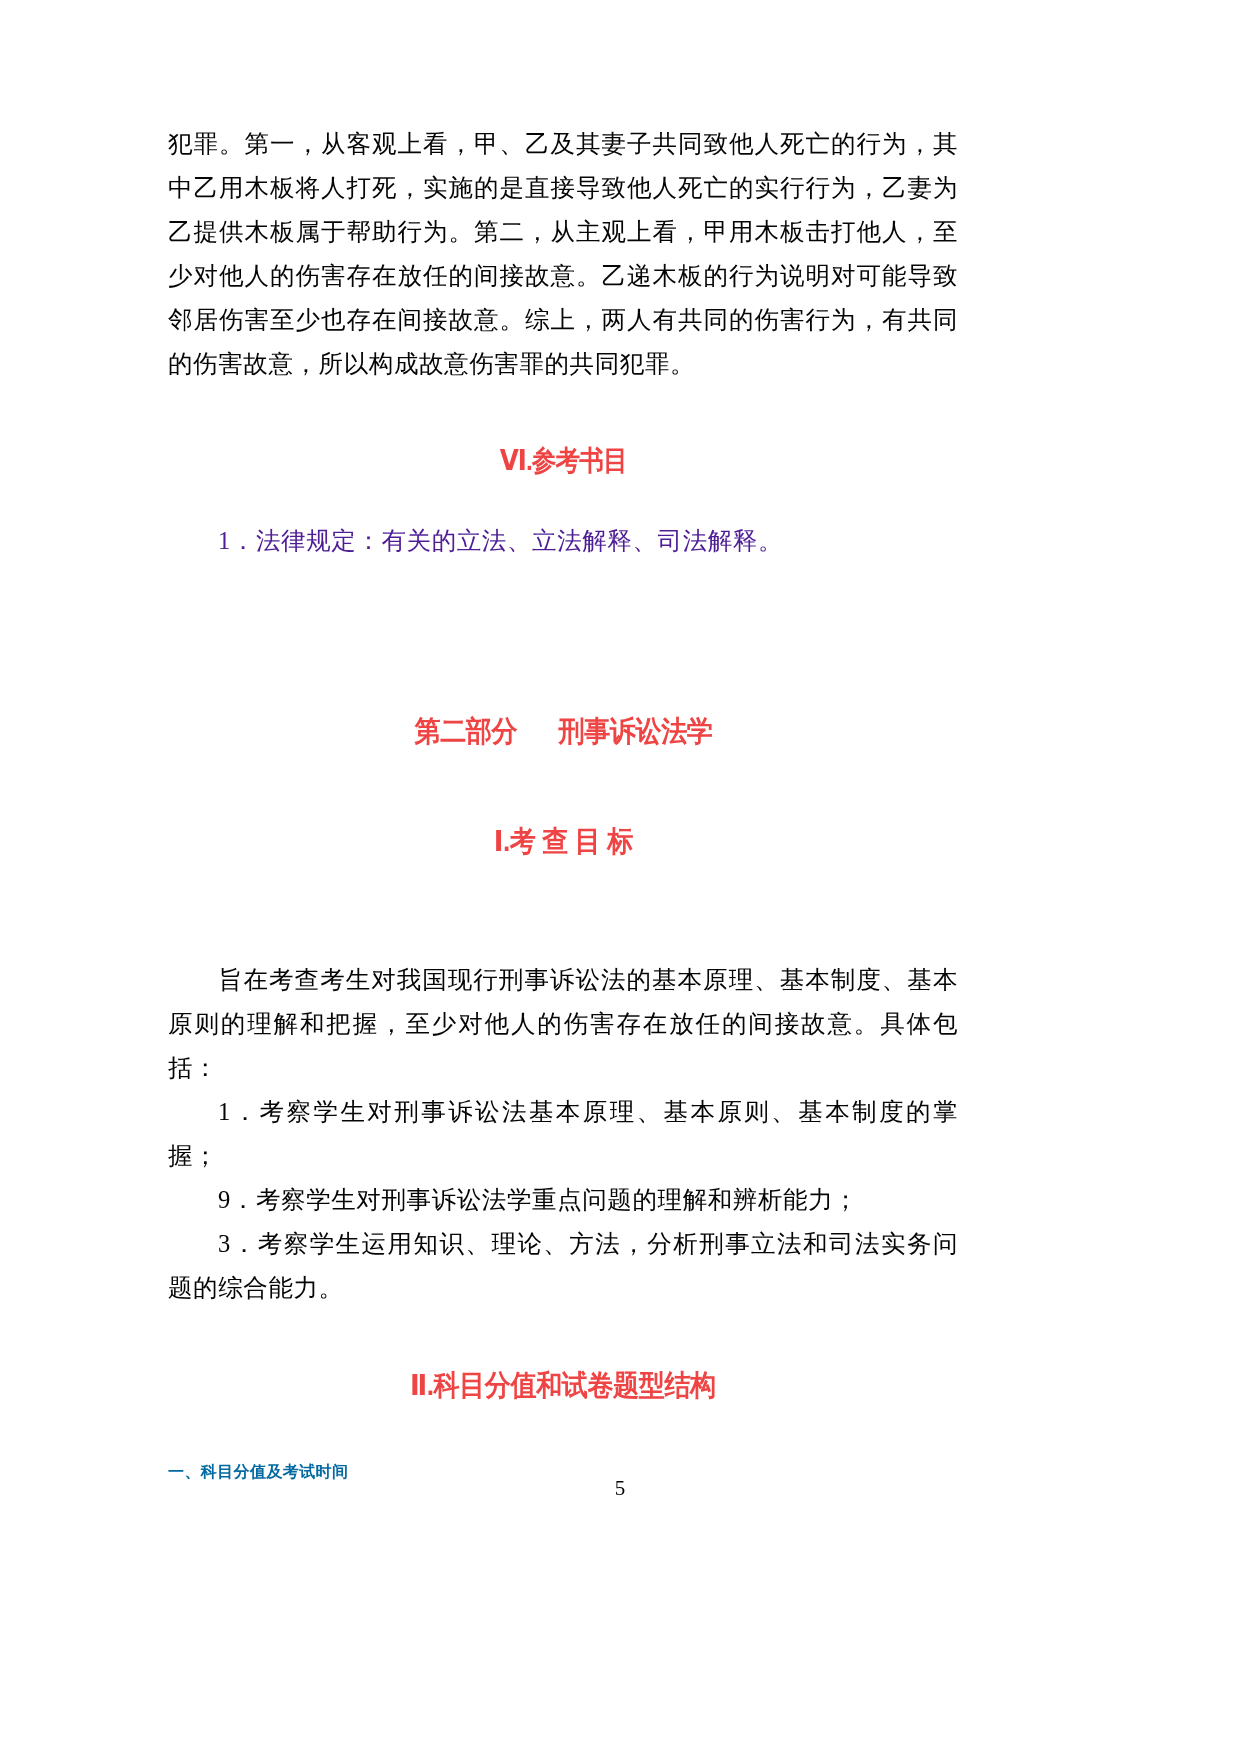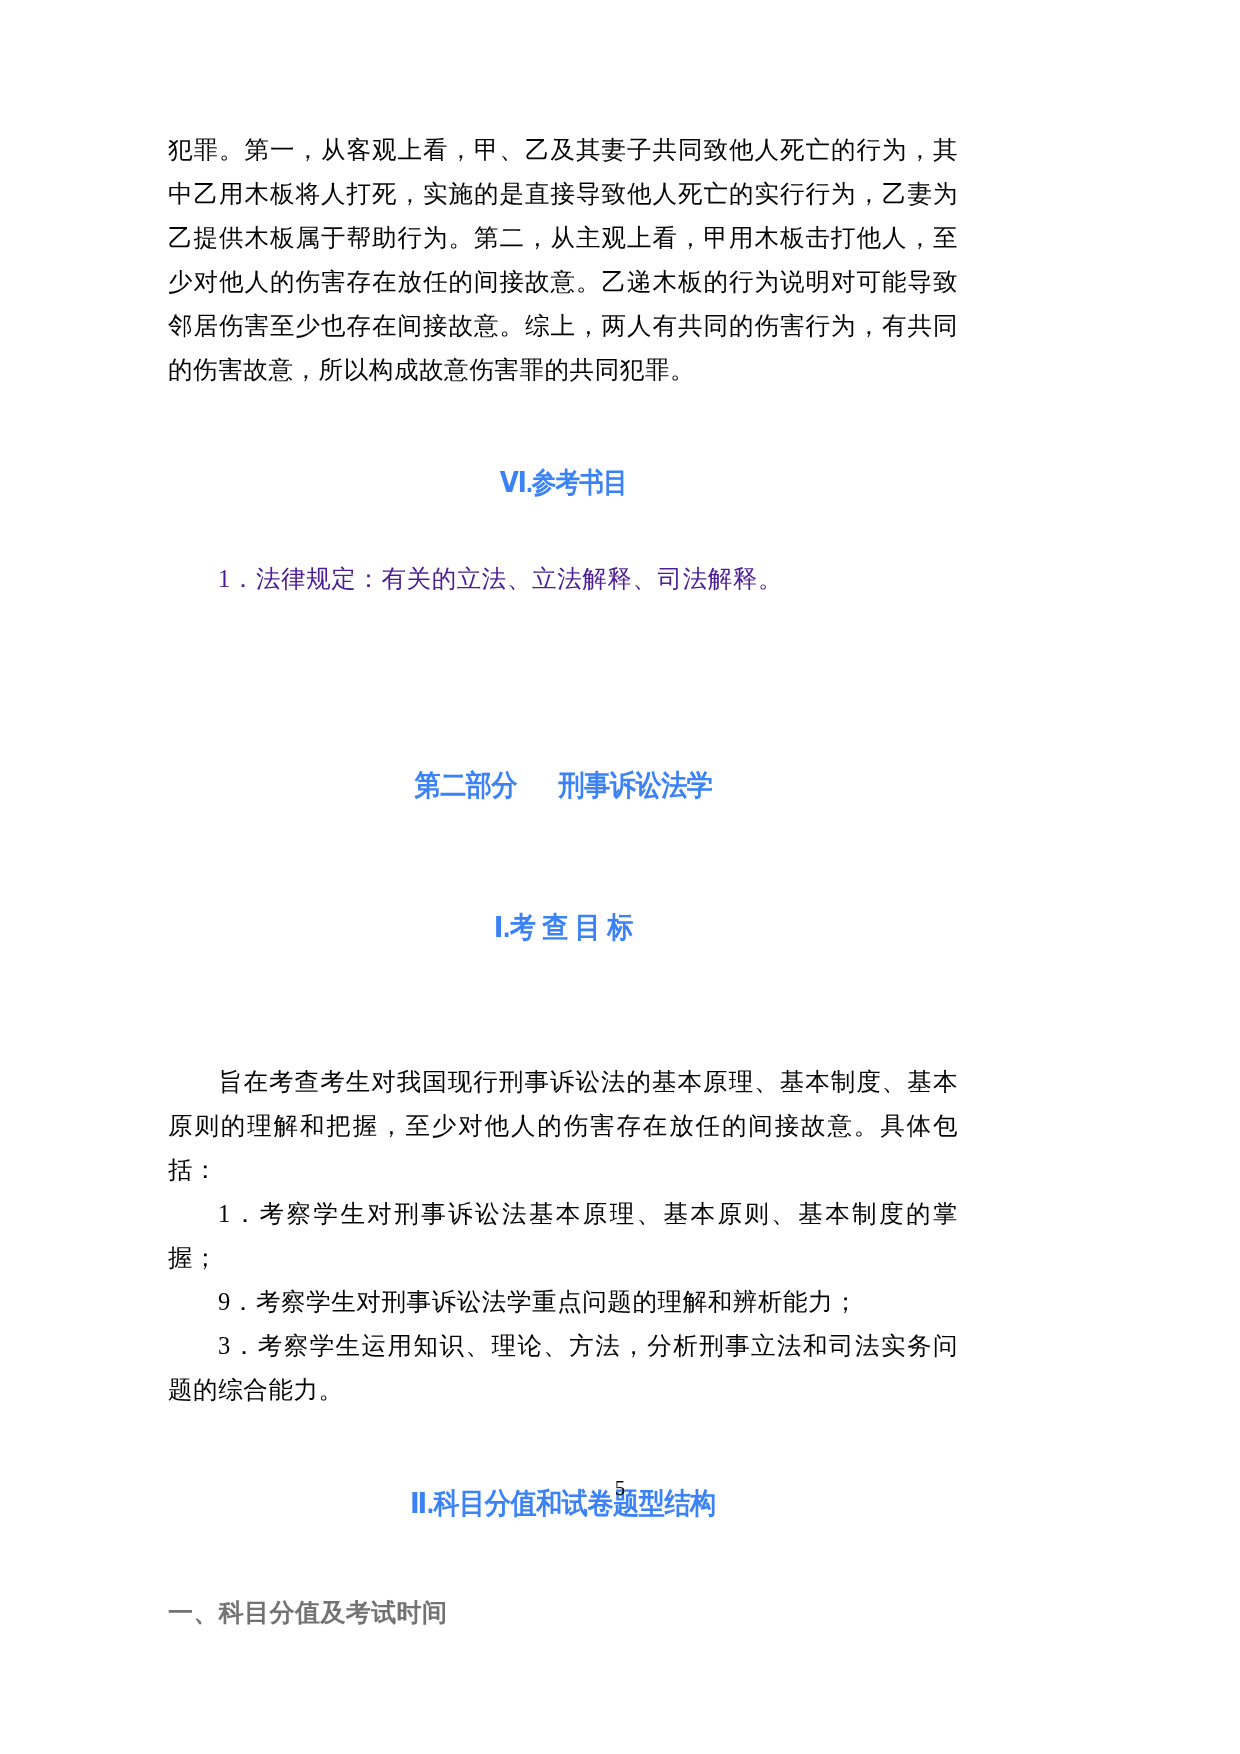--- a/index.html
+++ b/index.html
@@ -16,21 +16,21 @@
     width: 1240px;
     height: 1754px;
     margin: 0 auto;
     background: #ffffff;
     overflow: hidden;
     box-sizing: border-box;
   }
   .content {
     position: absolute;
     left: 168px;
-    top: 8px;
+    top: 2px;
     width: 790px;
   }
 
   
   .body-para {
     font-family: "Liberation Serif", "DejaVu Serif", serif;
     font-size: 24.5px;
     line-height: 44px;
     text-align: justify;
     text-justify: inter-ideograph;
@@ -38,22 +38,22 @@
     margin: 0;
     color: #050505;
   }
   .indent2 { text-indent: 50px; }
 
   
   .h-center {
     text-align: center;
     font-family: "Liberation Sans", "DejaVu Sans", sans-serif;
     font-weight: bold;
-    color: #3b82f6;
-    margin: 16px;
+    color: #ef4444;
+    margin: 0;
   }
   .h-roman-num {
     font-family: "Liberation Sans", "DejaVu Sans", sans-serif;
     font-weight: bold;
   }
   .h-vi {
     font-size: 28px;
     letter-spacing: -1px;
     transform: scaleX(0.88);
   }
@@ -71,24 +71,24 @@
     font-size: 29px;
     letter-spacing: -0.5px;
     transform: scaleX(0.90);
   }
   .gap-wide { display: inline-block; width: 46px; }
 
   
   .h-sub {
     font-family: "Liberation Sans", "DejaVu Sans", sans-serif;
     font-weight: bold;
-    font-size: 25px;
+    font-size: 16px;
     letter-spacing: 0.4px;
     margin: 0;
-    color: #737373;
+    color: #0369a1;
   }
 
   
   .list-item {
     font-family: "Liberation Serif", "DejaVu Serif", serif;
     font-size: 24.5px;
     line-height: 42px;
     letter-spacing: 0.6px;
     margin: 0;
     text-indent: 50px;

